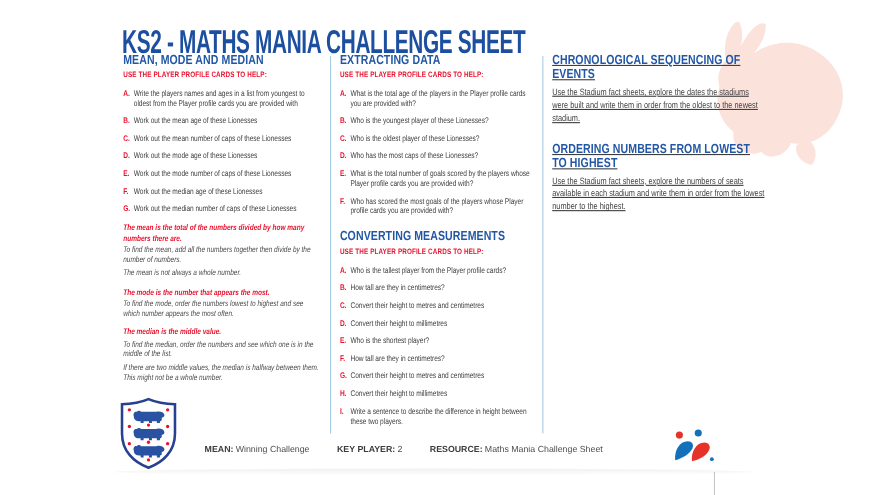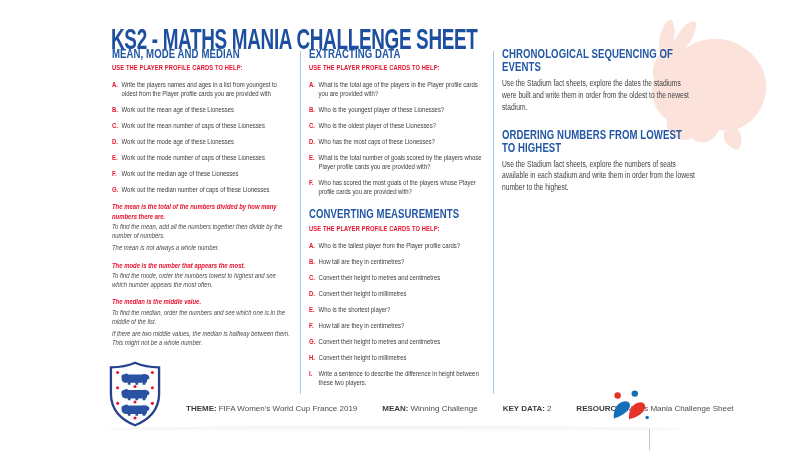--- a/index.html
+++ b/index.html
@@ -16,21 +16,21 @@
   }
   .title {
     position:absolute; left:111px; top:22px;
     font-size:30px; font-weight:bold; color:#1d4fa0;
     letter-spacing:-0.5px; white-space:nowrap;
     transform:scale(0.63,1.0); transform-origin:0 0;
   }
   .columns { position:absolute; left:112px; top:48px; width:584px; display:flex; align-items:stretch; }
   .col1 { width:180px; }
   .col2 { width:176px; }
-  .col3 { width:193px; }
+  .col3 { width:193px;text-decoration:underline; }
   .vdivider { width:1px; background:#a8cbe4; margin:3px 8px 0 8px; }
   .cw { transform:scaleX(0.8); transform-origin:0 0; width:125%; }
   h2.sec {
     font-size:12px; font-weight:bold; color:#2257a5; line-height:1.12;
     letter-spacing:0.1px; margin-bottom:2px; width:110%; white-space:pre-line;
   }
   .sub {
     font-size:7.2px; font-weight:bold; color:#e8112d;
     letter-spacing:0.15px; margin-bottom:8px;
   }
@@ -231,23 +231,22 @@
       <circle cx="10.5" cy="30" r="1.7"></circle>
         <circle cx="49.5" cy="30" r="1.7"></circle>
       <circle cx="30" cy="46" r="1.7"></circle>
       <circle cx="10.5" cy="47.5" r="1.7"></circle>
         <circle cx="49.5" cy="47.5" r="1.7"></circle>
       <circle cx="30" cy="64" r="1.7"></circle>
     </g>
   </svg>
 
   <div class="footer-meta">
-      <span><span class="meta-label">THEME:</span><span class="meta-value">FIFA Women's World Cup France 2019</span></span>
       <span><span class="meta-label">MEAN:</span><span class="meta-value">Winning Challenge</span></span>
-      <span><span class="meta-label">KEY DATA:</span><span class="meta-value">2</span></span>
+      <span><span class="meta-label">KEY PLAYER:</span><span class="meta-value">2</span></span>
       <span><span class="meta-label">RESOURCE:</span><span class="meta-value">Maths Mania Challenge Sheet</span></span>
     </div>
 
   <div class="yst">
     <svg viewBox="0 0 42 36">
       <circle cx="8" cy="7" r="3.4" fill="#e63329"></circle>
       <path d="M4 31 C3 22 8 13 16 13 C20 13 22 16 20.5 19.5 C18 25 11 29 4 31 Z" fill="#1470b8"></path>
       <circle cx="26" cy="5" r="3.4" fill="#1470b8"></circle>
       <path d="M20 32 C19 23 24 14 32 14 C36 14 38 17.5 36.5 21 C34 27 27 30.5 20 32 Z" fill="#e63329"></path>
       <circle cx="39" cy="30" r="1.8" fill="#1470b8"></circle>

